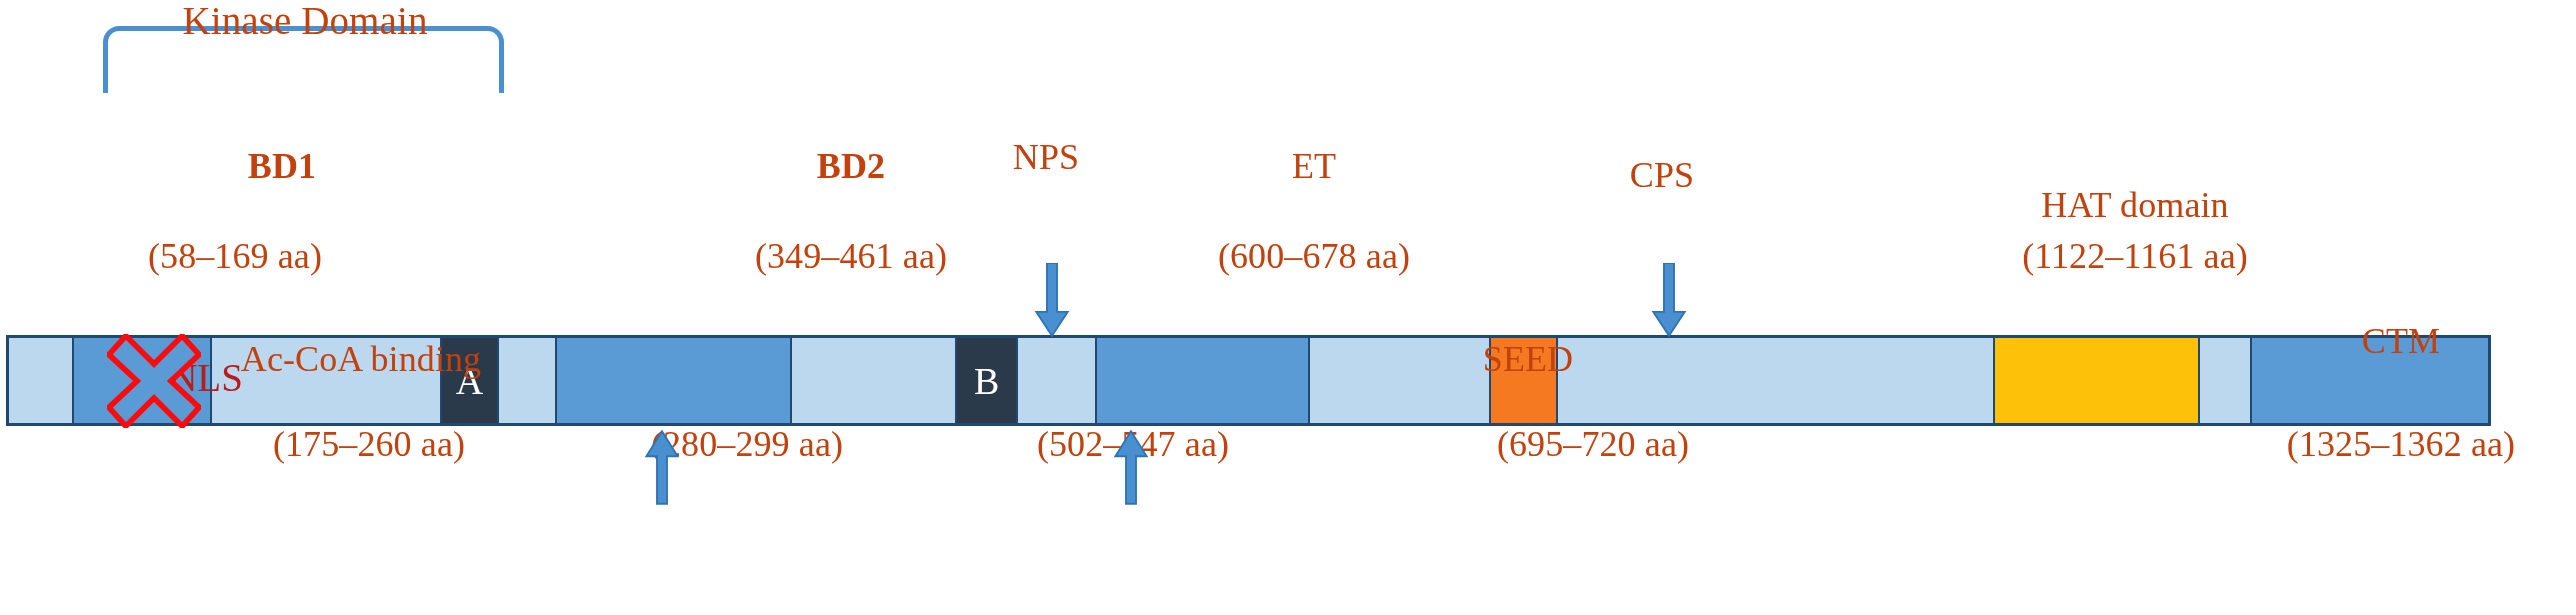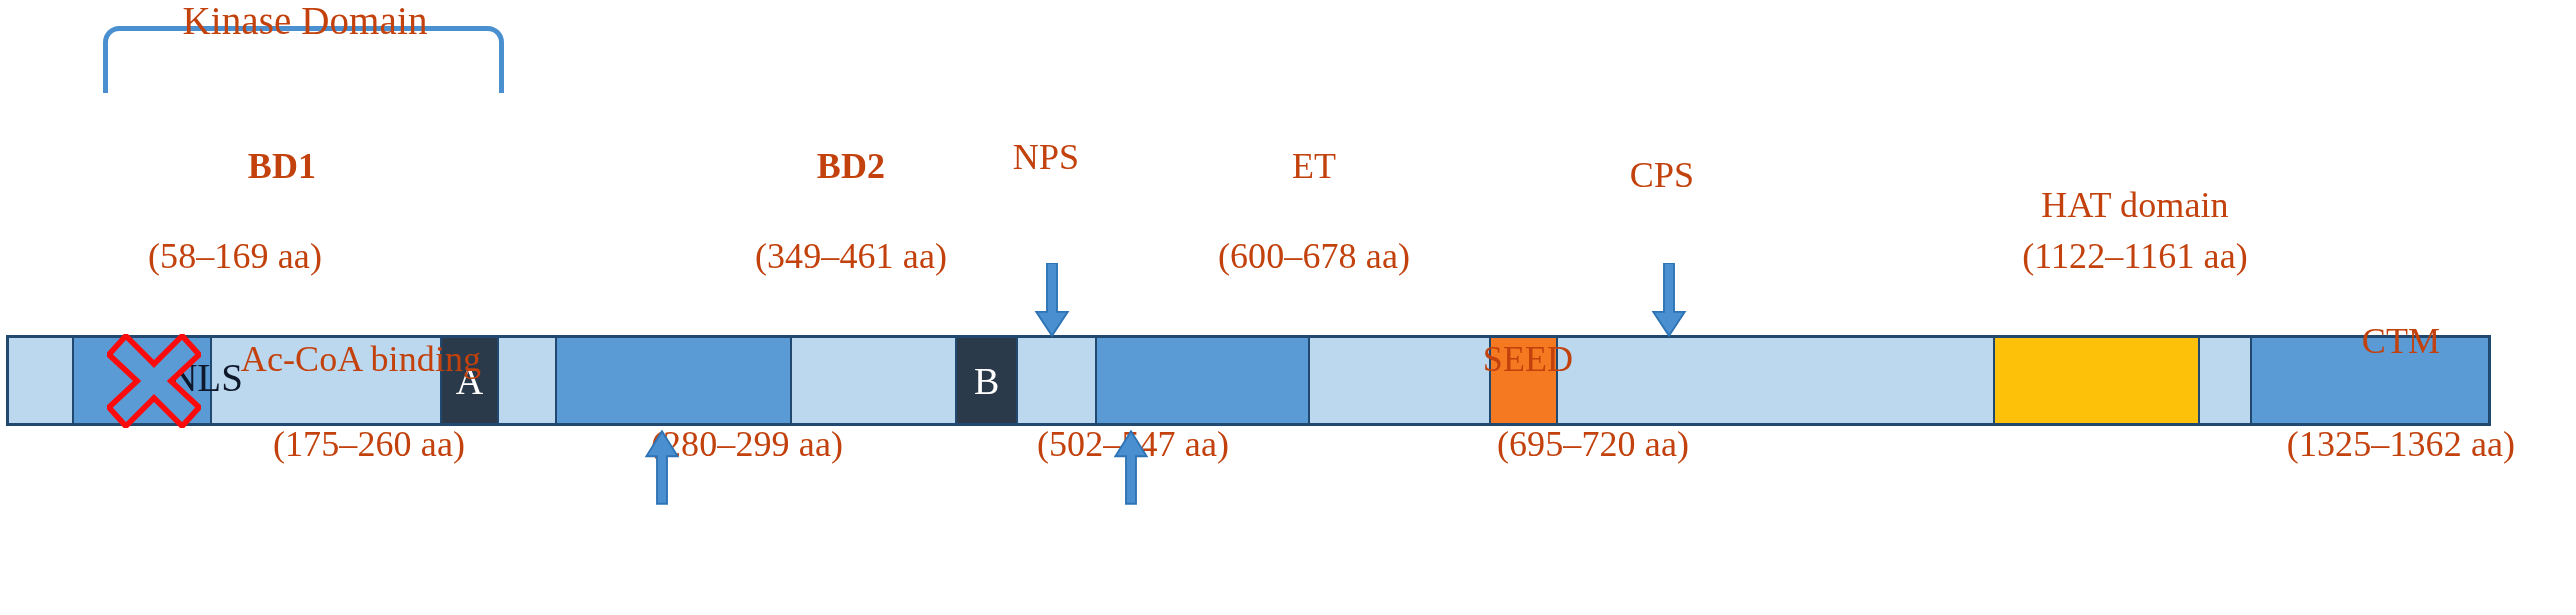--- a/index.html
+++ b/index.html
@@ -78,21 +78,21 @@
     color: #0d0d0d;
     line-height: 1;
     white-space: nowrap;
   }
   .seg-text.light-on-dark { color: #ffffff; }
 
   
   .nls-text {
     position: absolute;
     font-size: 39px;
-    color: #0f172a;
+    color: #b91c1c;
     white-space: nowrap;
     transform: translateX(-50%);
   }
 
   
   .xmark {
     position: absolute;
     transform: translateX(-50%);
   }
 

